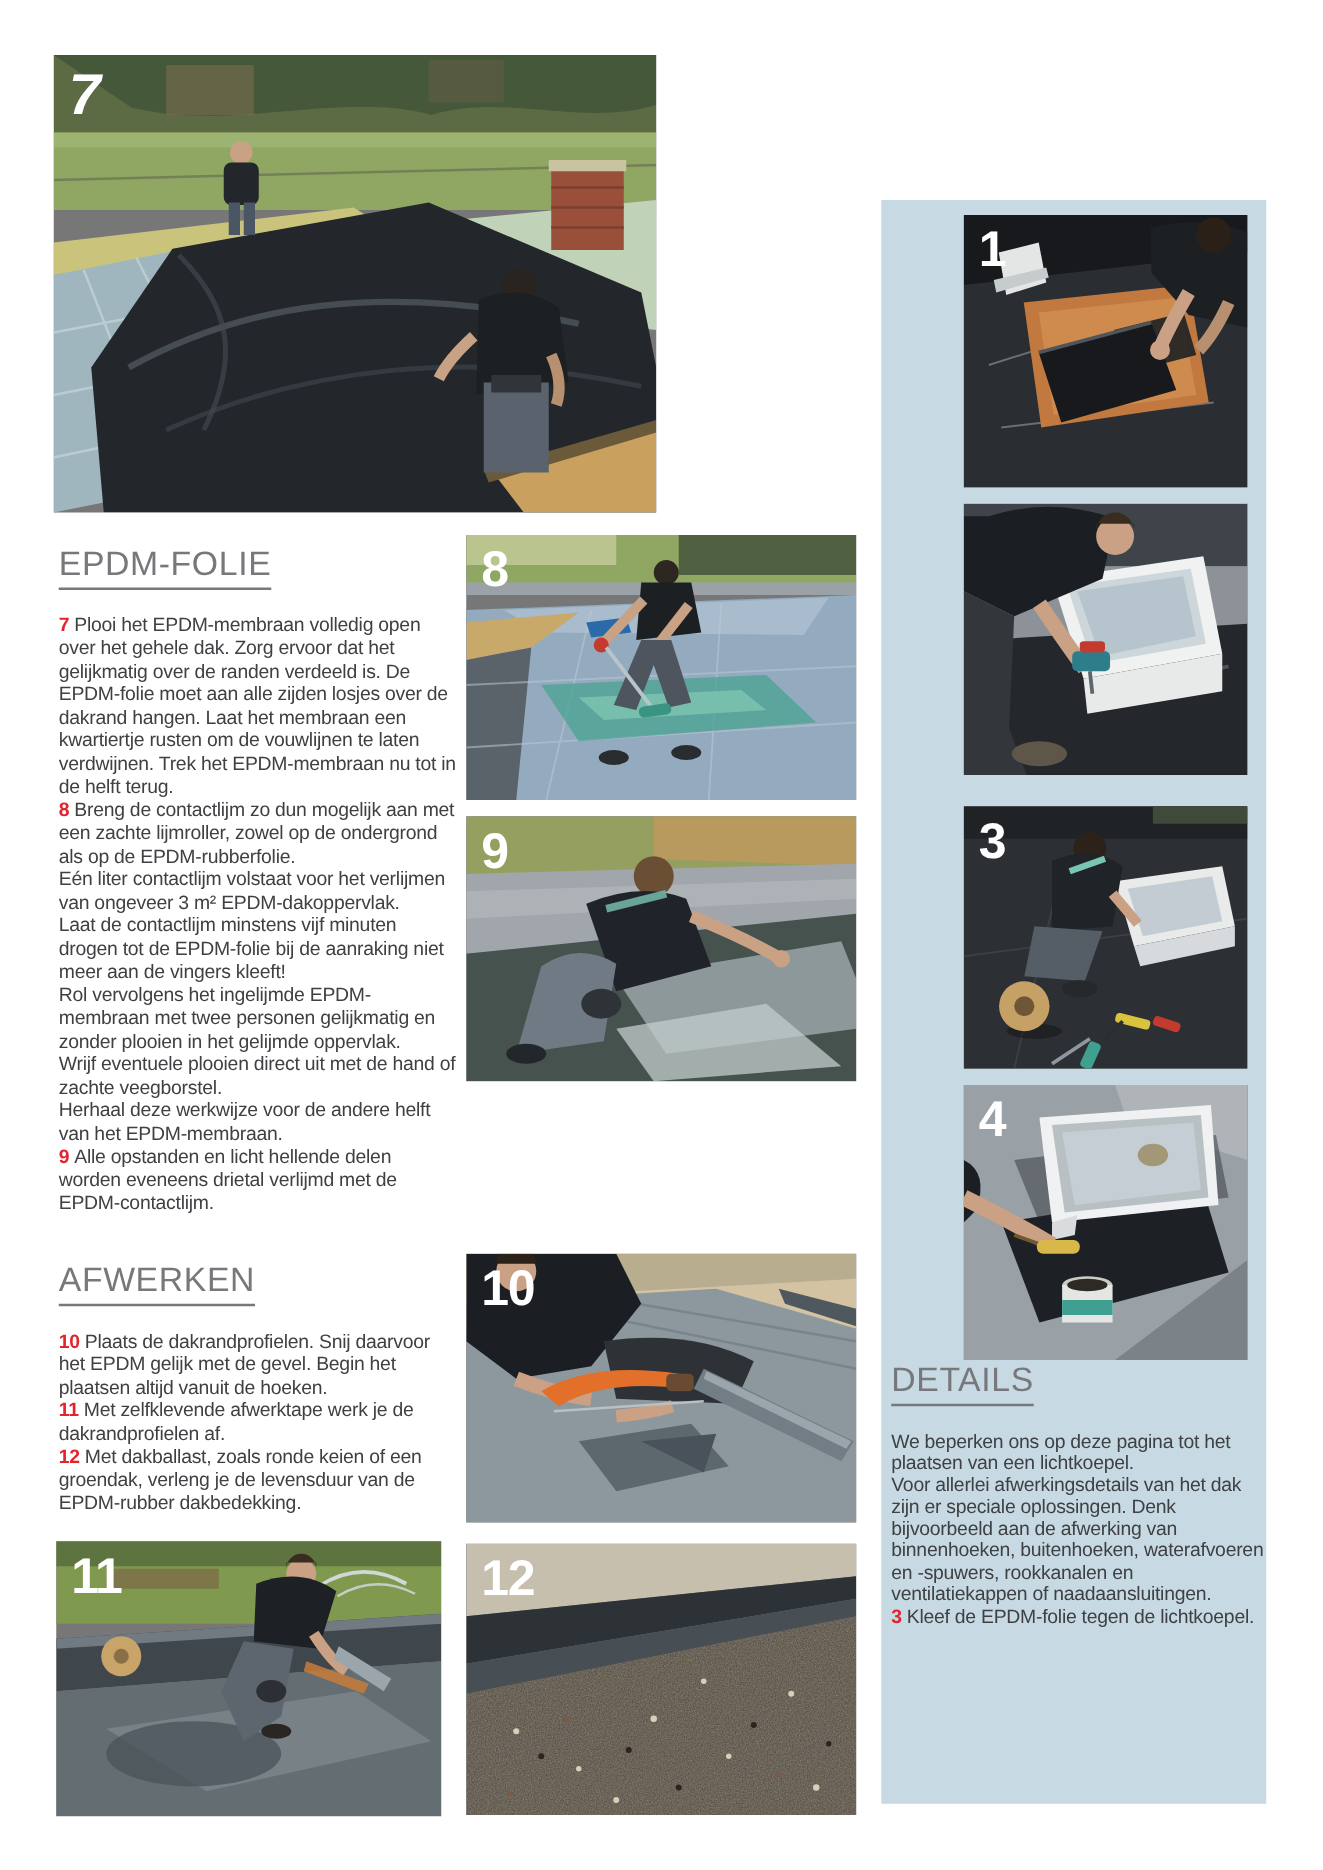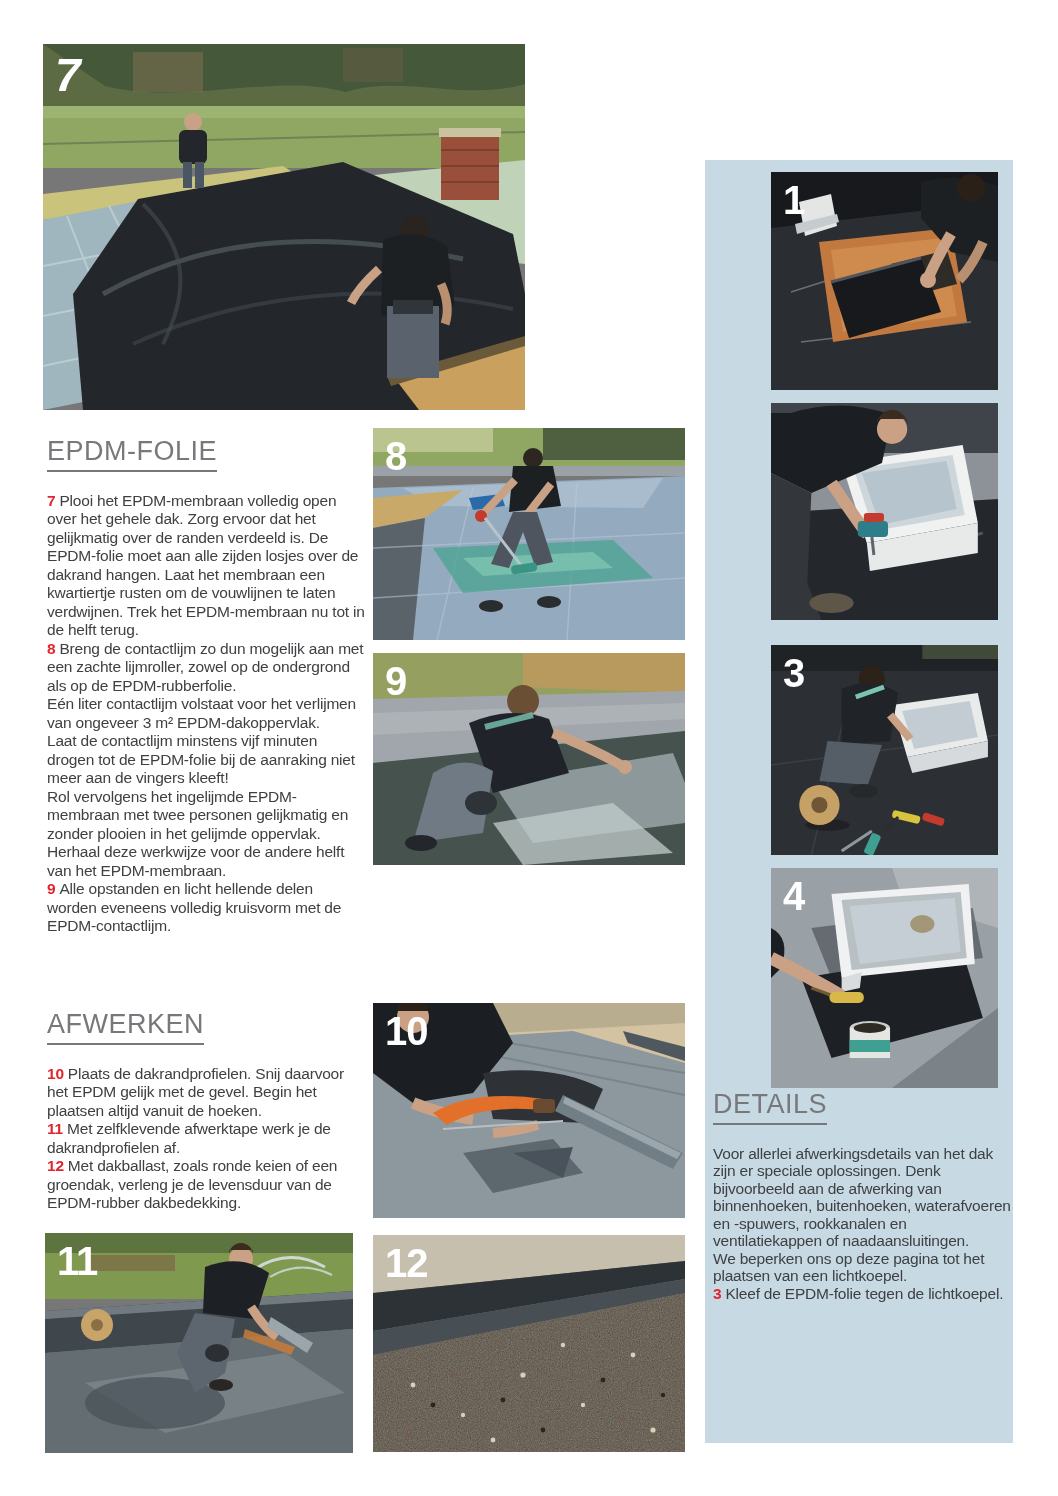--- a/index.html
+++ b/index.html
@@ -70,22 +70,23 @@
   </div>
 
   <div class="txtblock" style="left:47px;top:437px;width:318px;">
     <h2 class="heading">EPDM-FOLIE</h2>
     <div class="body">
       <p><span class="n">7</span><span>Plooi het EPDM-membraan volledig open over het gehele dak. Zorg ervoor dat het gelijkmatig over de randen verdeeld is. De EPDM-folie moet aan alle zijden losjes over de dakrand hangen. Laat het membraan een kwartiertje rusten om de vouwlijnen te laten verdwijnen. Trek het EPDM-membraan nu tot in de helft terug.</span></p>
       <p><span class="n">8</span><span>Breng de contactlijm zo dun mogelijk aan met een zachte lijmroller, zowel op de ondergrond als op de EPDM-rubberfolie.</span></p>
       <p><span>Eén liter contactlijm volstaat voor het verlijmen van ongeveer 3 m² EPDM-dakoppervlak.</span></p>
       <p><span>Laat de contactlijm minstens vijf minuten drogen tot de EPDM-folie bij de aanraking niet meer aan de vingers kleeft!</span></p>
       <p><span>Rol vervolgens het ingelijmde EPDM-membraan met twee personen gelijkmatig en zonder plooien in het gelijmde oppervlak.</span></p>
+      <p><span>Wrijf eventuele plooien direct uit met de hand of zachte veegborstel.</span></p>
       <p><span>Herhaal deze werkwijze voor de andere helft van het EPDM-membraan.</span></p>
-      <p><span class="n">9</span><span>Alle opstanden en licht hellende delen worden eveneens volledig kruisvorm met de EPDM-contactlijm.</span></p>
+      <p><span class="n">9</span><span>Alle opstanden en licht hellende delen worden eveneens drietal verlijmd met de EPDM-contactlijm.</span></p>
     </div>
   </div>
 
   <div class="txtblock" style="left:47px;top:1010px;width:318px;">
     <h2 class="heading">AFWERKEN</h2>
     <div class="body">
       <p><span class="n">10</span><span>Plaats de dakrandprofielen. Snij daarvoor het EPDM gelijk met de gevel. Begin het plaatsen altijd vanuit de hoeken.</span></p>
       <p><span class="n">11</span><span>Met zelfklevende afwerktape werk je de dakrandprofielen af.</span></p>
       <p><span class="n">12</span><span>Met dakballast, zoals ronde keien of een groendak, verleng je de levensduur van de EPDM-rubber dakbedekking.</span></p>
     </div>
@@ -324,21 +325,21 @@
         <rect x="78" y="160" width="40" height="30" fill="#e4e6e4"></rect>
         <rect x="78" y="172" width="40" height="12" fill="#3fa091"></rect>
         <ellipse cx="98" cy="160" rx="16" ry="5" fill="#2c2a22"></ellipse>
       </svg>
       <span class="pnum">4</span>
     </div>
 
     <div class="txtblock" style="left:8px;top:930px;width:298px;">
       <h2 class="heading">DETAILS</h2>
       <div class="body details-body">
+        <p><span>We beperken ons op deze pagina tot het plaatsen van een lichtkoepel.</span></p>
         <p><span>Voor allerlei afwerkingsdetails van het dak zijn er speciale oplossingen. Denk bijvoorbeeld aan de afwerking van binnenhoeken, buitenhoeken, waterafvoeren en -spuwers, rookkanalen en ventilatiekappen of naadaansluitingen.</span></p>
-        <p><span>We beperken ons op deze pagina tot het plaatsen van een lichtkoepel.</span></p>
         <p><span class="n">3</span><span>Kleef de EPDM-folie tegen de lichtkoepel.</span></p>
       </div>
     </div>
 
   </div>
 
 </div>
 
 </body></html>

